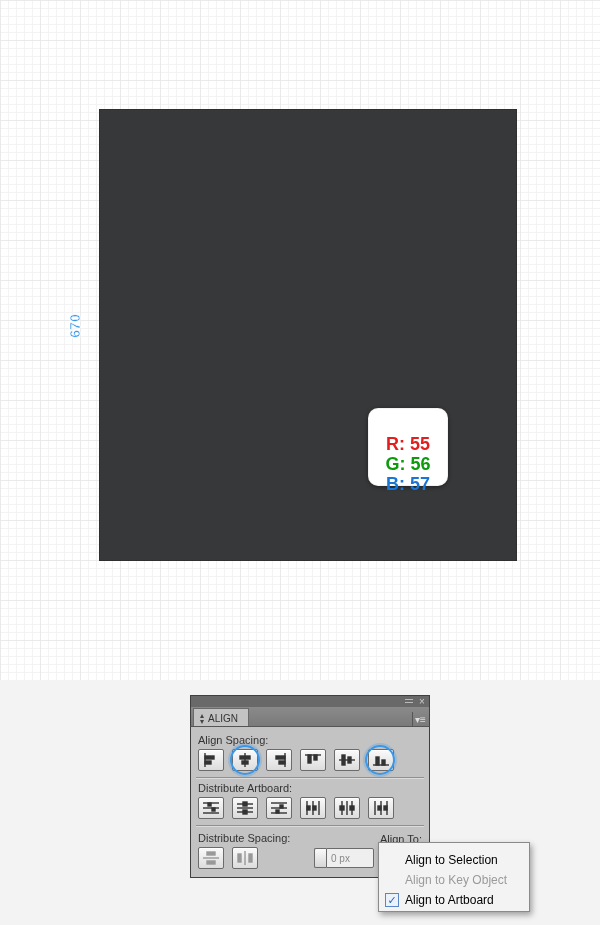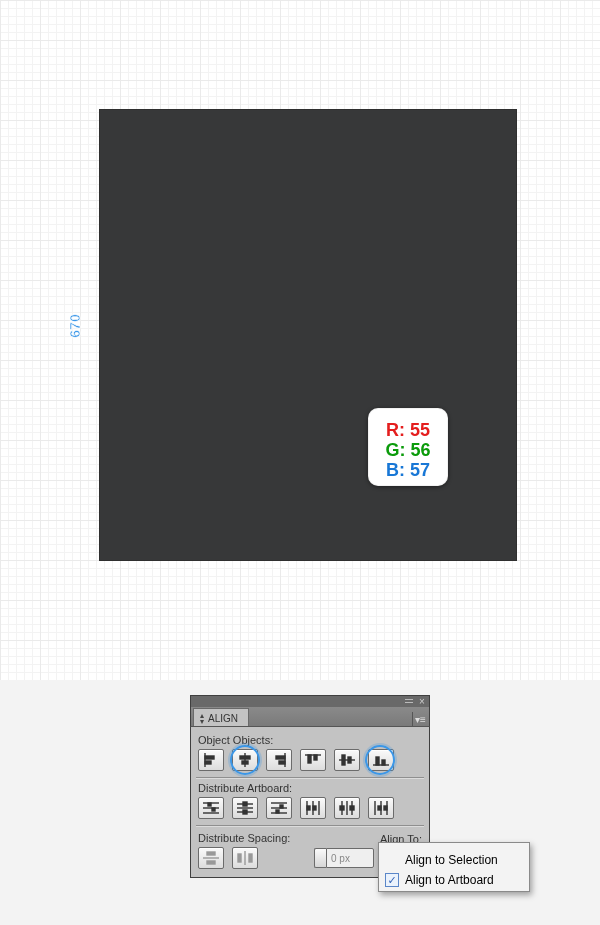--- a/index.html
+++ b/index.html
@@ -14,21 +14,21 @@
     linear-gradient(90deg, #f3f3f3 1px, transparent 1px);
   background-size: 40px 40px, 40px 40px, 8px 8px, 8px 8px;
 }
 
 .artboard { position: absolute; left: 100px; top: 110px; width: 416px; height: 450px; background: #373839; box-shadow: 0 0 0 1px #2f2f2f; }
 
 .dim-label { position: absolute; font-weight: bold; font-size: 14px; color: #3b97e8; text-shadow: 0 0 1px #fff, 0 0 2px #fff, 0 0 3px #fff; -webkit-text-stroke: 0.6px #fff; }
 .dim-width { left: 290px; top: 86px; margin-top: 24px; }
 .dim-height { left: 63px; top: 318px; transform: rotate(-90deg); }
 
-.rgb-badge { position: absolute; left: 268px; top: 298px; width: 80px; height: 78px; background: #fff; border-radius: 10px; box-shadow: 0 1px 4px rgba(0,0,0,.45), inset 0 0 0 1px rgba(0,0,0,.05); padding: 12px 0 0 0; text-align: center; font-weight: bold; font-size: 18px; line-height: 20px; }
+.rgb-badge { position: absolute; left: 268px; top: 298px; width: 80px; height: 78px; background: #fff; border-radius: 10px; box-shadow: 0 1px 4px rgba(0,0,0,.45), inset 0 0 0 1px rgba(0,0,0,.05); padding: 26px 0 0 0; text-align: center; font-weight: bold; font-size: 18px; line-height: 20px; }
 .rgb-r { color: #e41e1e; }
 .rgb-g { color: #0b9b0b; }
 .rgb-b { color: #1877d6; }
 
 
 .band { position: absolute; top: 680px; left: 0; width: 600px; height: 245px; background: #f3f3f3; }
 
 
 .panel { position: absolute; left: 190px; top: 695px; width: 240px; height: 174px; font-size: 11px; color: #333; }
 .titlebar { height: 12px; background: #696969; border: 1px solid #3f3f3f; border-bottom: none; display: flex; align-items: center; justify-content: flex-end; padding: 0 2px; }
@@ -99,21 +99,21 @@
   <div class="tabrow">
     <div class="tab">
       <span class="updown">▴<br>▾</span>
       <span>ALIGN</span>
     </div>
     <div class="tab-spacer"></div>
     <div class="flyout-tri">▾≡</div>
   </div>
   <div class="panel-body">
 
-    <div class="group-label">Object Objects:</div>
+    <div class="group-label">Align Spacing:</div>
     <div class="row row-align">
       <div class="circle-highlight circ-a"></div>
       <div class="circle-highlight circ-b"></div>
 
       <div class="btn">
           <svg class="ic" viewBox="0 0 16 14">
             <line class="thin" x1="2" y1="0" x2="2" y2="14"></line>
             <rect x="2" y="3" width="9" height="3"></rect>
             <rect x="2" y="8" width="6" height="3"></rect>
           </svg>
@@ -251,17 +251,20 @@
       </div>
     </div>
 
   </div>
 </div>
 
 <div class="flyout">
   <div class="flyout-item">
       <span>Align to Selection</span>
     </div>
+  <div class="flyout-item disabled">
+      <span>Align to Key Object</span>
+    </div>
   <div class="flyout-item">
     <span class="check">✓</span>
     <span>Align to Artboard</span>
   </div>
 </div>
 
 </body></html>

